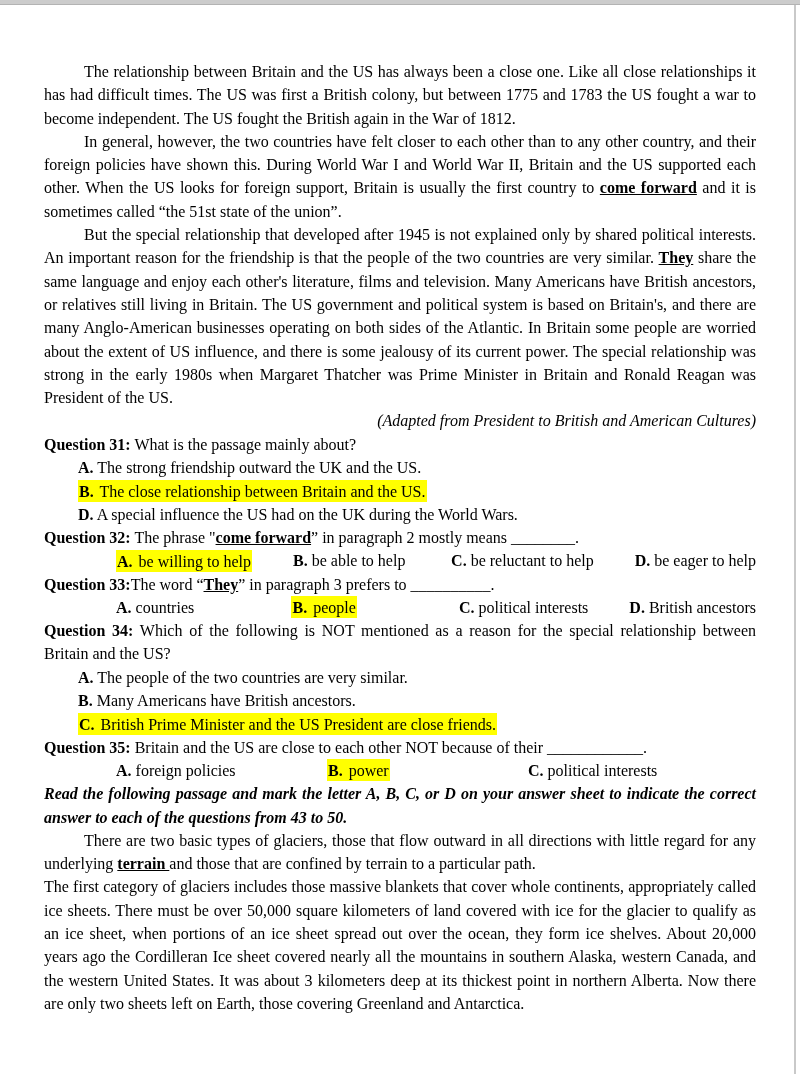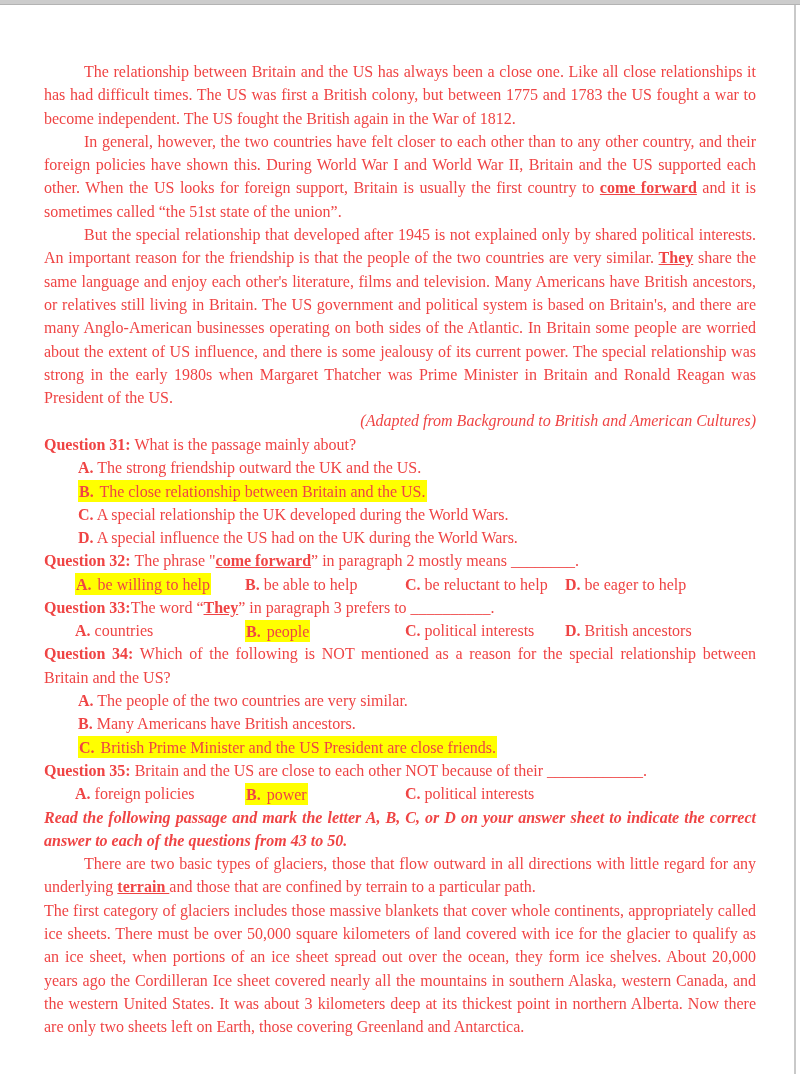--- a/index.html
+++ b/index.html
@@ -3,21 +3,21 @@
 <meta charset="utf-8">
 <style>
   html, body { margin: 0; padding: 0; background: #ffffff; }
   .page {
     position: relative;
     width: 800px;
     height: 1074px;
     background: #ffffff;
     overflow: hidden;
     font-family: "Liberation Serif", serif;
-    color: #ef4444;
+    color: #000000;
   }
   .top-edge {
     position: absolute;
     top: 0; left: 0;
     width: 800px; height: 4px;
     background: #cccccc;
     border-bottom: 1px solid #b3b3b3;
   }
   .right-edge {
     position: absolute;
@@ -32,46 +32,45 @@
     font-size: 16px;
     line-height: 23.3px;
     text-align: justify;
   }
   .block { margin: 0; }
   .indent { text-indent: 40px; }
   .attribution { text-align: right; }
   .instruction { font-weight: bold; font-style: italic; font-family: Liberation Serif, serif; }
   .option-line { padding-left: 34px; text-align: left; }
   .options-row { padding-left: 31px; display: flex; text-align: left; }
-  .opt-col { display: block; white-space: nowrap; }
+  .opt-col { display: block; white-space: nowrap; margin-left: 41px; }
   .opt-col:nth-child(1) { width: 170px; }
   .opt-col:nth-child(2) { width: 160px; }
   .opt-col:nth-child(3) { width: 160px; }
   .opt-col:nth-child(4) { flex: 1; }
   .seg { }
   .b { font-weight: bold; }
   .u { text-decoration: underline; }
   .i { font-style: italic; }
   .hl { background: #ffff00; padding: 2.5px 1px; }
 </style>
 </head>
 <body>
 
 <div class="page">
   <div class="top-edge"></div>
   <div class="right-edge"></div>
   <div class="content">
       <div class="block para indent"><span class="seg">The relationship between Britain and the US has always been a close one. Like all close relationships it has had difficult times. The US was first a British colony, but between 1775 and 1783 the US fought a war to become independent. The US fought the British again in the War of 1812.</span></div>
       <div class="block para indent"><span class="seg">In general, however, the two countries have felt closer to each other than to any other country, and their foreign policies have shown this. During World War I and World War II, Britain and the US supported each other. When the US looks for foreign support, Britain is usually the first country to </span><span class="seg b u">come forward</span><span class="seg"> and it is sometimes called “the 51st state of the union”.</span></div>
       <div class="block para indent"><span class="seg">But the special relationship that developed after 1945 is not explained only by shared political interests. An important reason for the friendship is that the people of the two countries are very similar. </span><span class="seg b u">They</span><span class="seg"> share the same language and enjoy each other's literature, films and television. Many Americans have British ancestors, or relatives still living in Britain. The US government and political system is based on Britain's, and there are many Anglo-American businesses operating on both sides of the Atlantic. In Britain some people are worried about the extent of US influence, and there is some jealousy of its current power. The special relationship was strong in the early 1980s when Margaret Thatcher was Prime Minister in Britain and Ronald Reagan was President of the US.</span></div>
-      <div class="block attribution"><span class="seg i">(Adapted from Background to British and American Cultures)</span></div>
+      <div class="block attribution"><span class="seg i">(Adapted from President to British and American Cultures)</span></div>
       <div class="block question"><span class="seg b">Question 31:</span><span class="seg"> What is the passage mainly about?</span></div>
       <div class="block option-line"><span class="seg b">A.</span><span class="seg"> The strong friendship outward the UK and the US.</span></div>
       <div class="block option-line"><span class="seg b hl">B.</span><span class="seg hl"> The close relationship between Britain and the US.</span></div>
-      <div class="block option-line"><span class="seg b">C.</span><span class="seg"> A special relationship the UK developed during the World Wars.</span></div>
       <div class="block option-line"><span class="seg b">D.</span><span class="seg"> A special influence the US had on the UK during the World Wars.</span></div>
       <div class="block question"><span class="seg b">Question 32:</span><span class="seg"> The phrase "</span><span class="seg b u">come forward</span><span class="seg">” in paragraph 2 mostly means ________.</span></div>
       <div class="block options-row">
         <span class="opt-col"><span class="seg b hl">A.</span><span class="seg hl"> be willing to help</span></span>
         <span class="opt-col"><span class="seg b">B.</span><span class="seg"> be able to help</span></span>
         <span class="opt-col"><span class="seg b">C.</span><span class="seg"> be reluctant to help</span></span>
         <span class="opt-col"><span class="seg b">D.</span><span class="seg"> be eager to help</span></span>
       </div>
       <div class="block question"><span class="seg b">Question 33:</span><span class="seg">The word “</span><span class="seg b u">They</span><span class="seg">” in paragraph 3 prefers to __________.</span></div>
       <div class="block options-row">

